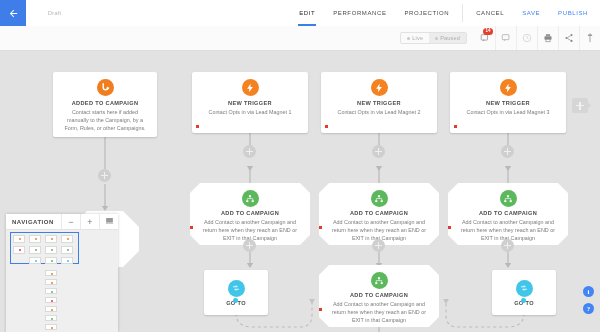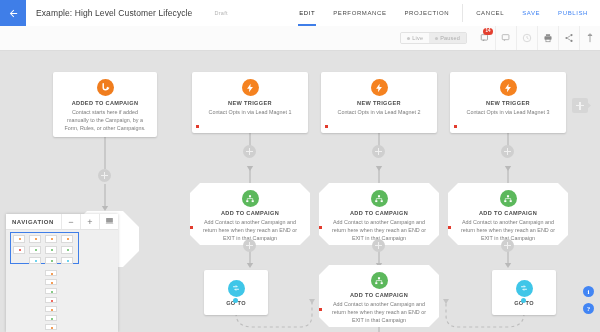--- a/index.html
+++ b/index.html
@@ -116,21 +116,20 @@
 <div id="app">
 
   <div class="topbar">
     <div class="back-btn">
       <span>
         <svg width="11" height="11" viewBox="0 0 24 24">
             <path d="M20 11H7.8l5.6-5.6L12 4l-8 8 8 8 1.4-1.4L7.8 13H20z" fill="#ffffff"></path>
           </svg>
       </span>
     </div>
-    <div class="doc-title">Example: High Level Customer Lifecycle</div>
     <div class="doc-status">Draft</div>
 
     <div class="topnav">
       <div class="topnav-item active">EDIT</div>
       <div class="topnav-item">PERFORMANCE</div>
       <div class="topnav-item">PROJECTION</div>
       <div class="topnav-sep"></div>
       <div class="topnav-item">CANCEL</div>
       <div class="topnav-item blue">SAVE</div>
       <div class="topnav-item blue last">PUBLISH</div>

